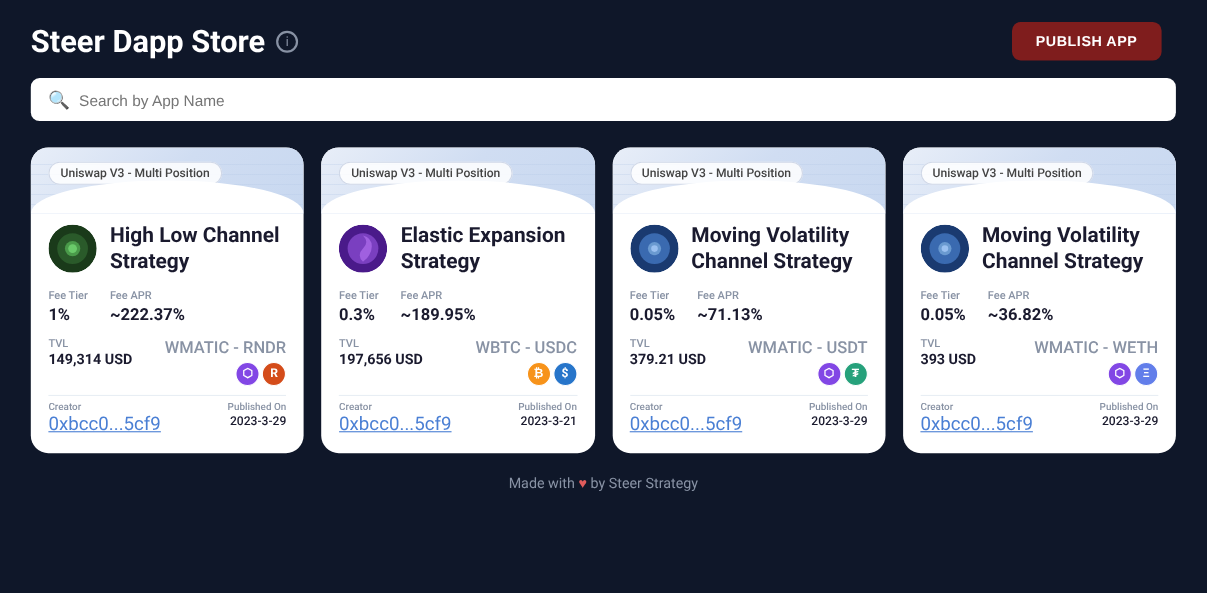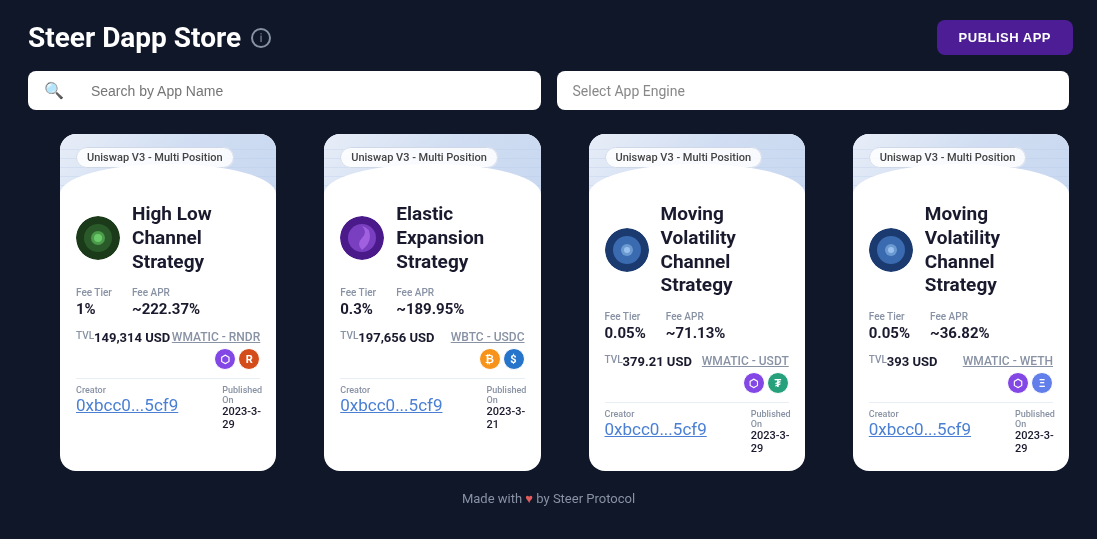--- a/index.html
+++ b/index.html
@@ -8,21 +8,21 @@
       color: #ffffff;
       font-family: -apple-system, BlinkMacSystemFont, 'Segoe UI', Roboto, sans-serif;
       min-height: 539px;
       width: 1097px;
       overflow-x: hidden;
     }
     .header {
       display: flex;
       align-items: center;
       justify-content: space-between;
-      padding: 20px 24px 16px 28px;
+      padding: 20px 41px 16px 28px;
       gap: 24px;
     }
     .header-title {
       display: flex;
       align-items: center;
       gap: 10px;
     }
     .header-title h1 {
       font-size: 28px;
       font-weight: 700;
@@ -34,21 +34,21 @@
       border-radius: 50%;
       border: 2px solid #8892a4;
       display: flex;
       align-items: center;
       justify-content: center;
       font-size: 12px;
       color: #8892a4;
       cursor: pointer;
     }
     .publish-btn {
-      background-color: #4c1d95;
+      background-color: #7f1d1d;
       color: #ffffff;
       border: none;
       padding: 10px 22px;
       border-radius: 8px;
       font-size: 13px;
       font-weight: 600;
       letter-spacing: 0.5px;
       cursor: pointer;
     }
     .search-row {
@@ -65,21 +65,20 @@
       padding: 10px 16px;
       gap: 8px;
     }
     .search-box input {
       border: none;
       outline: none;
       font-size: 14px;
       color: #333;
       width: 100%;
       background: transparent;
-      margin-left: 19px;
     }
     .search-icon-green {
       color: #4caf7d;
       font-size: 16px;
     }
     .select-box {
       flex: 1;
       background-color: #ffffff;
       border-radius: 8px;
       display: flex;
@@ -97,21 +96,20 @@
       padding: 0 28px;
     }
     .card {
       background-color: #ffffff;
       border-radius: 16px;
       flex: 1;
       padding: 0;
       overflow: hidden;
       color: #1a1a2e;
       position: relative;
-      margin-left: 32px;
     }
     .card-wave {
       height: 60px;
       background: linear-gradient(135deg, #e8eef8 0%, #d0ddf2 50%, #c8d8f0 100%);
       position: relative;
       overflow: hidden;
     }
     .card-wave::before {
       content: '';
       position: absolute;
@@ -189,28 +187,27 @@
       font-size: 15px;
       font-weight: 700;
       color: #1a1a2e;
     }
     .card-bottom {
       display: flex;
       justify-content: space-between;
       align-items: flex-start;
       margin-bottom: 8px;
     }
-    .bottom-left { display: flex; }
+    .bottom-left { display: flex; flex-direction: column; }
     .bottom-right { display: flex; flex-direction: column; align-items: flex-end; }
     .token-pair-label {
-      font-size: 12px;
+      font-size: 15px;
       color: #8892a4;
       font-weight: 500;
       margin-bottom: 4px;
-      text-decoration: underline;
     }
     .token-icons {
       display: flex;
       align-items: center;
       gap: 2px;
     }
     .footer-row {
       display: flex;
       justify-content: space-between;
       margin-top: 8px;
@@ -251,23 +248,20 @@
     <h1>Steer Dapp Store</h1>
     <div class="info-icon">ℹ</div>
   </div>
   <button class="publish-btn">PUBLISH APP</button>
 </div>
 
 <div class="search-row">
   <div class="search-box">
     <span class="search-icon-green">🔍</span>
     <input type="text" placeholder="Search by App Name" style="">
-  </div>
-  <div class="select-box">
-    <span>Select App Engine</span>
   </div>
 </div>
 
 <div class="cards-container" id="cards-container">
 <div class="card">
     <div class="card-wave">
       <div class="badge-row">
         <span class="badge">Uniswap V3 - Multi Position</span>
       </div>
       <div class="card-wave-inner"></div>
@@ -478,14 +472,14 @@
           <span class="footer-date">2023-3-29</span>
         </div>
       </div>
     </div>
   </div>
   </div>
 
 <div class="footer-section">
   <span>Made with</span>
   <span class="heart">♥</span>
-  <span>by Steer Protocol</span>
+  <span>by Steer Strategy</span>
 </div>
 
 </body></html>

